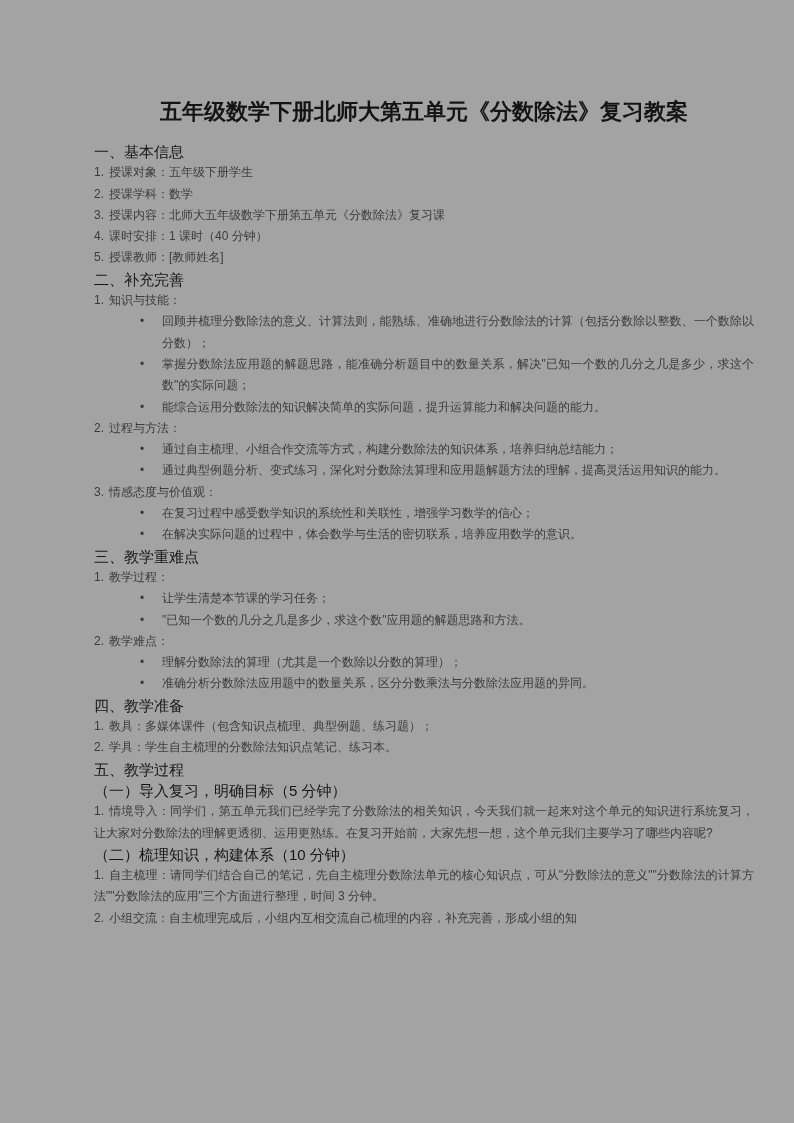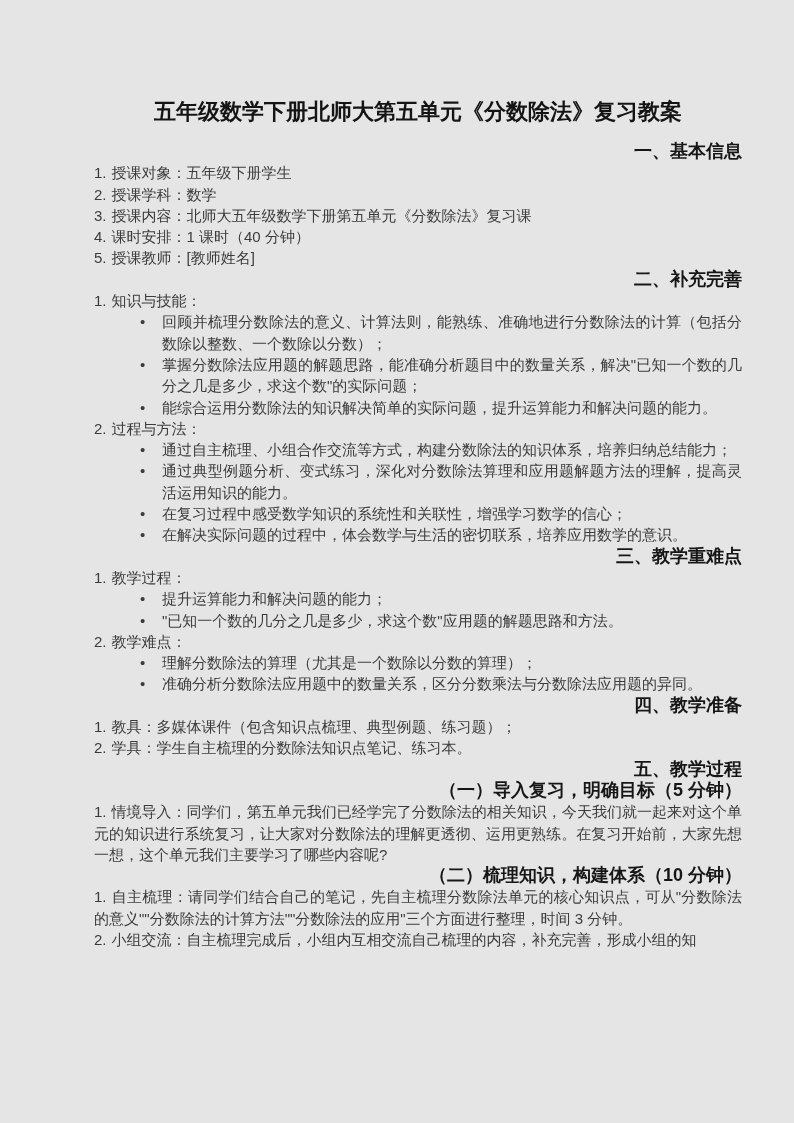--- a/index.html
+++ b/index.html
@@ -5,45 +5,44 @@
   html, body {
     margin: 0;
     padding: 0;
     background: #ffffff;
   }
   .page {
     position: relative;
     width: 794px;
     height: 1123px;
     margin: 0 auto;
-    background: #e5e5e5;
+    background: #a3a3a3;
     box-sizing: border-box;
-    padding: 97px 52px 0 94px;
+    padding: 97px 40px 0 94px;
     overflow: hidden;
     font-family: "Liberation Sans", "DejaVu Sans", sans-serif;
   }
   .doc-title {
     margin: 0 0 15px 0;
     font-size: 22px;
     font-weight: 700;
     line-height: 29px;
     text-align: center;
     color: #141414;
   }
   .blk {
     margin: 0;
-    font-size: 15px;
+    font-size: 12px;
     line-height: 21.3px;
     color: #3b3b3b;
   }
   .heading, .subheading {
-    font-size: 18px;
-    font-weight: 700;
+    font-size: 15px;
+    font-weight: 400;
     color: #161616;
-    text-align: right;
   }
   .numbered, .paragraph {
     text-align: justify;
   }
   .num {
     margin-right: 5px;
   }
   .bullet {
     position: relative;
     padding-left: 68px;
@@ -69,25 +68,26 @@
       <p class="blk numbered"><span class="num">4.</span><span>课时安排：1 课时（40 分钟）</span></p>
       <p class="blk numbered"><span class="num">5.</span><span>授课教师：[教师姓名]</span></p>
       <div class="blk heading">二、补充完善</div>
       <p class="blk numbered"><span class="num">1.</span><span>知识与技能：</span></p>
       <div class="blk bullet"><span class="marker">•</span><span>回顾并梳理分数除法的意义、计算法则，能熟练、准确地进行分数除法的计算（包括分数除以整数、一个数除以分数）；</span></div>
       <div class="blk bullet"><span class="marker">•</span><span>掌握分数除法应用题的解题思路，能准确分析题目中的数量关系，解决"已知一个数的几分之几是多少，求这个数"的实际问题；</span></div>
       <div class="blk bullet"><span class="marker">•</span><span>能综合运用分数除法的知识解决简单的实际问题，提升运算能力和解决问题的能力。</span></div>
       <p class="blk numbered"><span class="num">2.</span><span>过程与方法：</span></p>
       <div class="blk bullet"><span class="marker">•</span><span>通过自主梳理、小组合作交流等方式，构建分数除法的知识体系，培养归纳总结能力；</span></div>
       <div class="blk bullet"><span class="marker">•</span><span>通过典型例题分析、变式练习，深化对分数除法算理和应用题解题方法的理解，提高灵活运用知识的能力。</span></div>
+      <p class="blk numbered"><span class="num">3.</span><span>情感态度与价值观：</span></p>
       <div class="blk bullet"><span class="marker">•</span><span>在复习过程中感受数学知识的系统性和关联性，增强学习数学的信心；</span></div>
       <div class="blk bullet"><span class="marker">•</span><span>在解决实际问题的过程中，体会数学与生活的密切联系，培养应用数学的意识。</span></div>
       <div class="blk heading">三、教学重难点</div>
       <p class="blk numbered"><span class="num">1.</span><span>教学过程：</span></p>
-      <div class="blk bullet"><span class="marker">•</span><span>提升运算能力和解决问题的能力；</span></div>
+      <div class="blk bullet"><span class="marker">•</span><span>让学生清楚本节课的学习任务；</span></div>
       <div class="blk bullet"><span class="marker">•</span><span>"已知一个数的几分之几是多少，求这个数"应用题的解题思路和方法。</span></div>
       <p class="blk numbered"><span class="num">2.</span><span>教学难点：</span></p>
       <div class="blk bullet"><span class="marker">•</span><span>理解分数除法的算理（尤其是一个数除以分数的算理）；</span></div>
       <div class="blk bullet"><span class="marker">•</span><span>准确分析分数除法应用题中的数量关系，区分分数乘法与分数除法应用题的异同。</span></div>
       <div class="blk heading">四、教学准备</div>
       <p class="blk numbered"><span class="num">1.</span><span>教具：多媒体课件（包含知识点梳理、典型例题、练习题）；</span></p>
       <p class="blk numbered"><span class="num">2.</span><span>学具：学生自主梳理的分数除法知识点笔记、练习本。</span></p>
       <div class="blk heading">五、教学过程</div>
       <div class="blk subheading">（一）导入复习，明确目标（5 分钟）</div>
       <p class="blk paragraph"><span class="num">1.</span><span>情境导入：同学们，第五单元我们已经学完了分数除法的相关知识，今天我们就一起来对这个单元的知识进行系统复习，让大家对分数除法的理解更透彻、运用更熟练。在复习开始前，大家先想一想，这个单元我们主要学习了哪些内容呢?</span></p>

